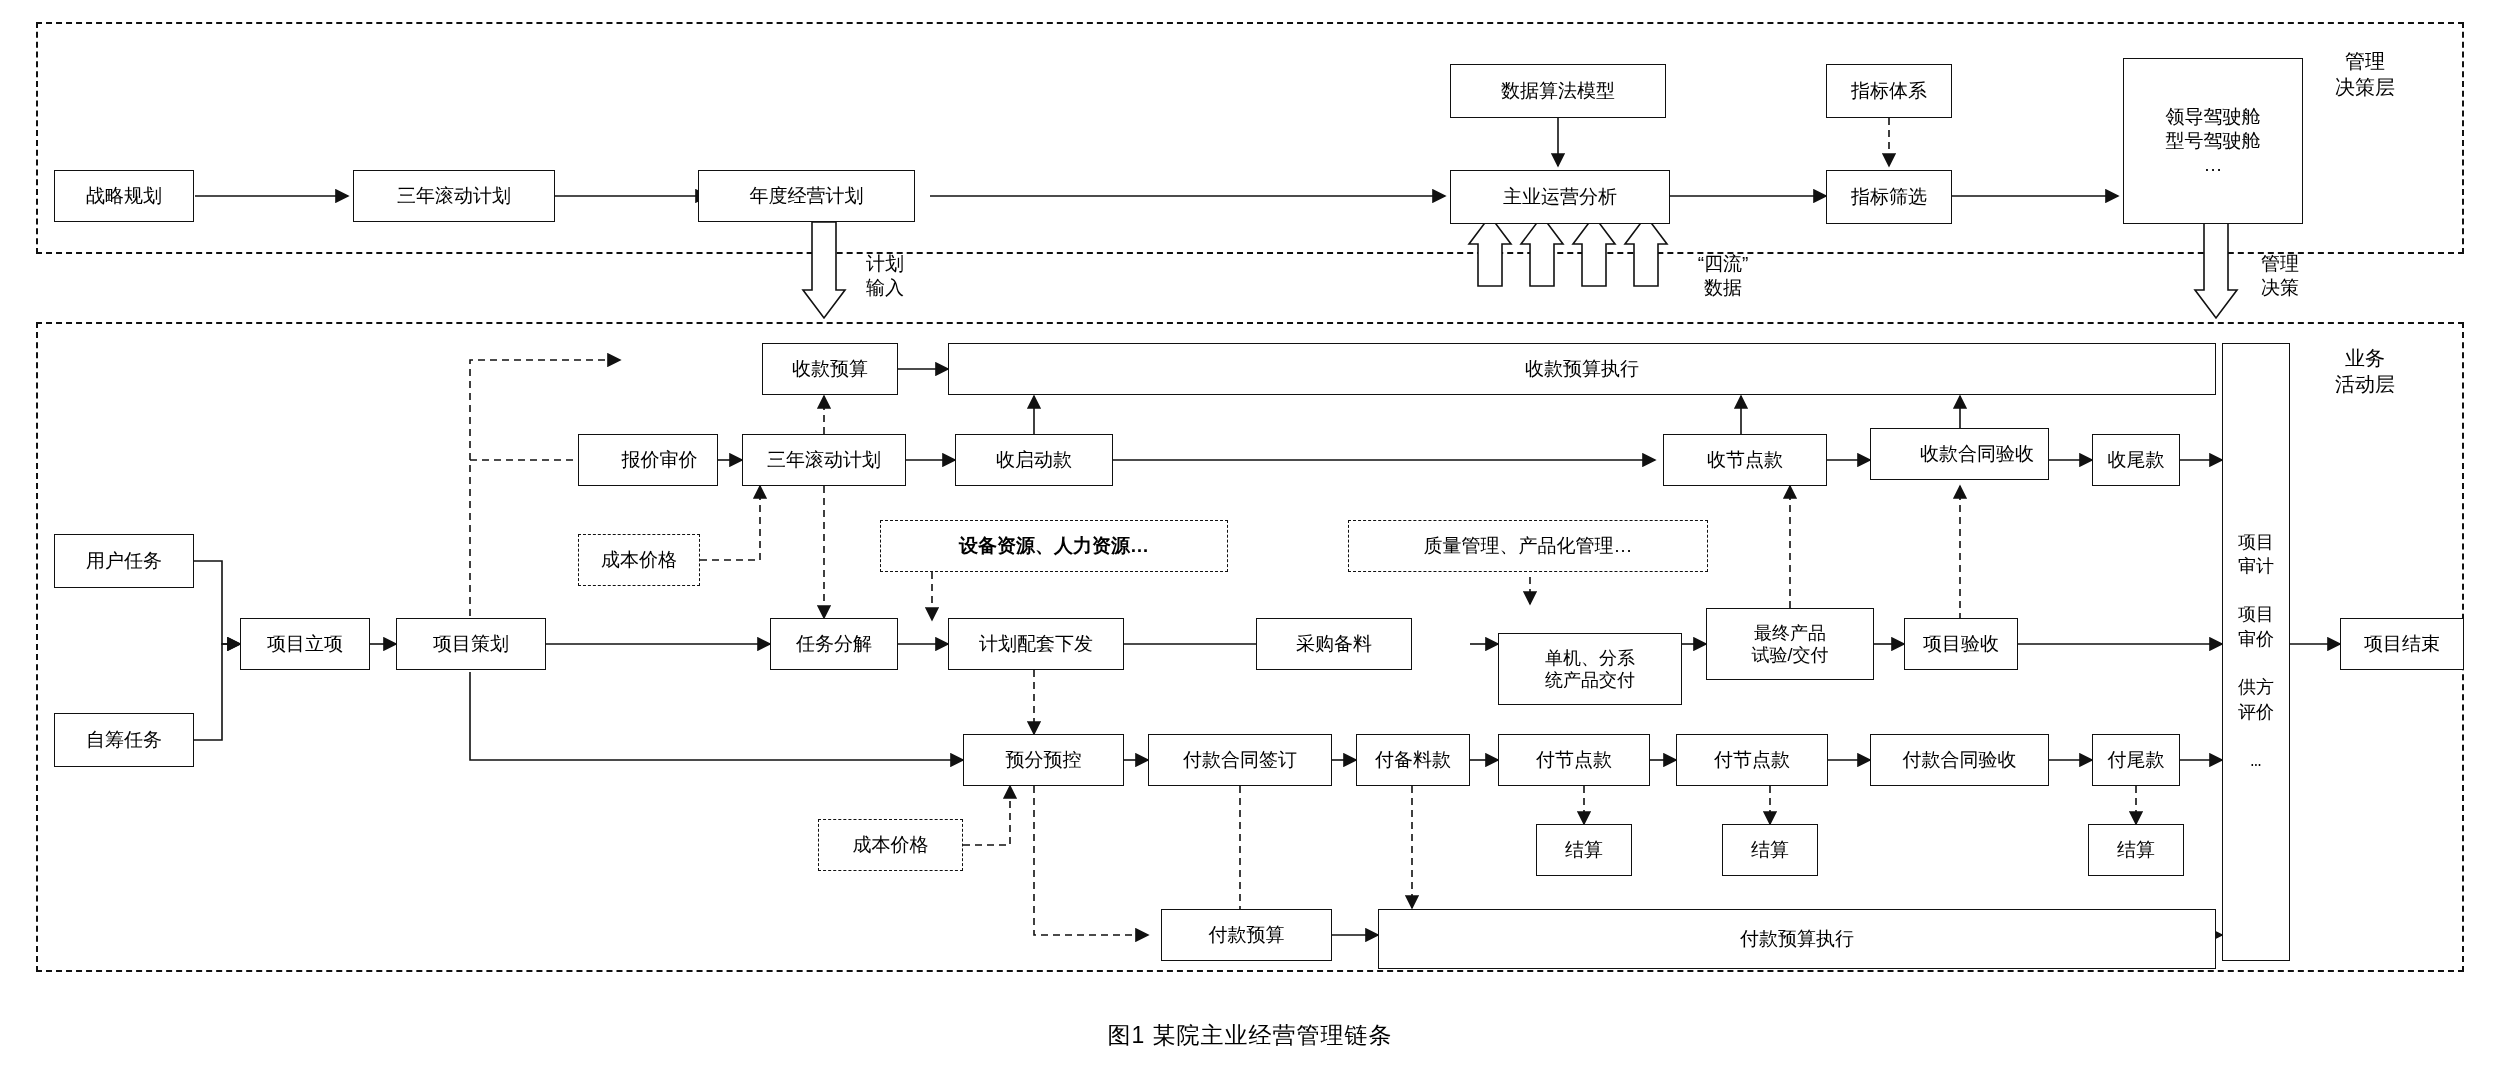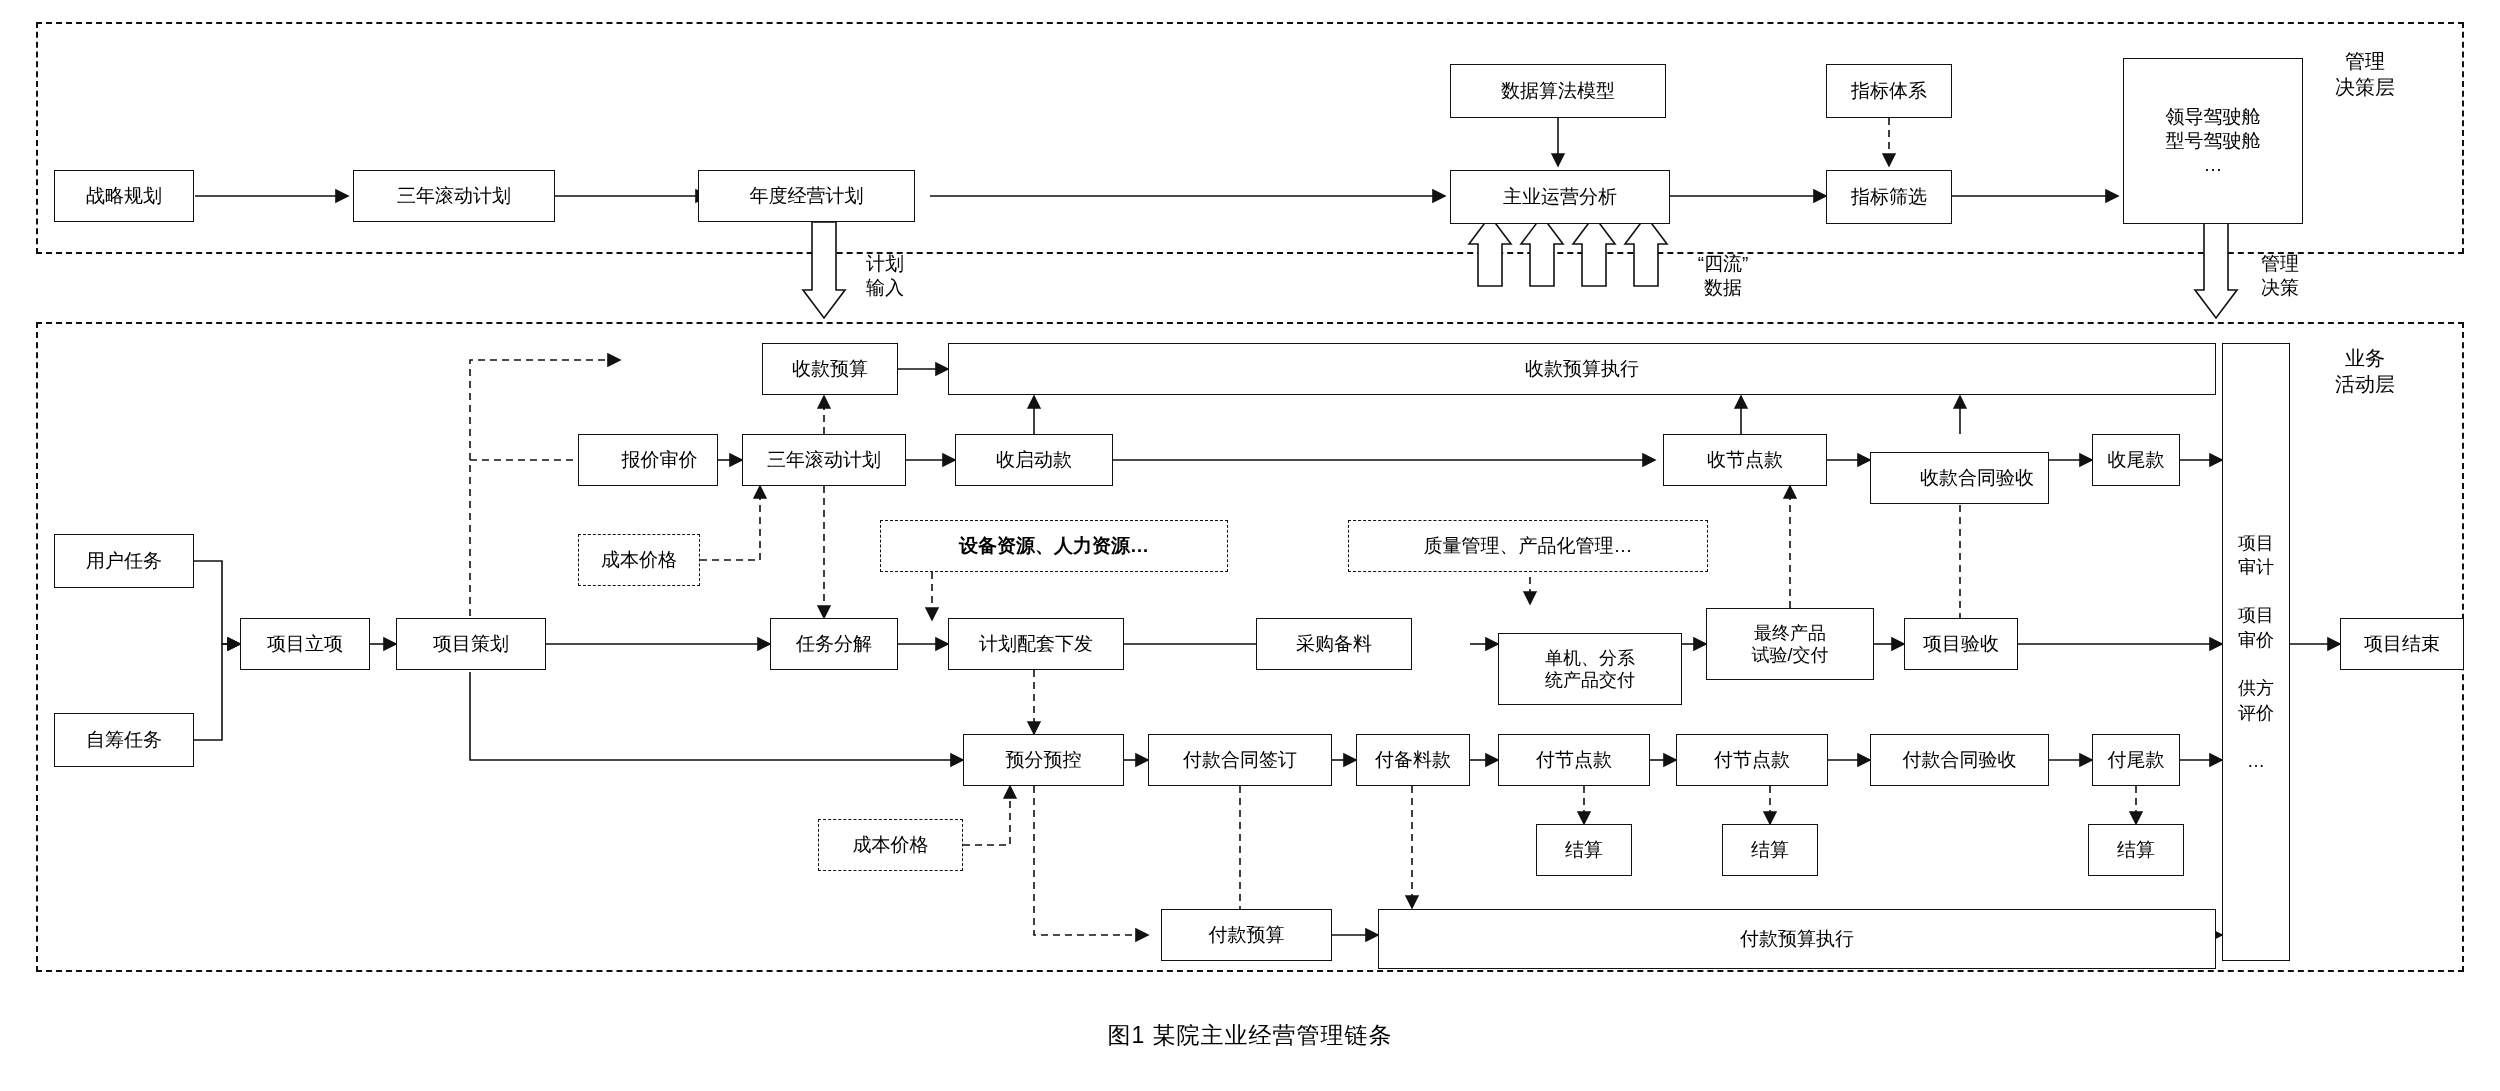--- a/index.html
+++ b/index.html
@@ -247,21 +247,21 @@
   <div class="node" style="left:240px; top:618px; width:130px; height:52px;">项目立项</div>
   <div class="node" style="left:396px; top:618px; width:150px; height:52px;">项目策划</div>
 
   <div class="node" style="left:762px; top:343px; width:136px; height:52px;">收款预算</div>
   <div class="node" style="left:948px; top:343px; width:1268px; height:52px;">收款预算执行</div>
 
   <div class="node" style="left:578px; top:434px; width:140px; height:52px;padding-left:27px;">报价审价</div>
   <div class="node" style="left:742px; top:434px; width:164px; height:52px;">三年滚动计划</div>
   <div class="node" style="left:955px; top:434px; width:158px; height:52px;">收启动款</div>
   <div class="node" style="left:1663px; top:434px; width:164px; height:52px;">收节点款</div>
-  <div class="node" style="left:1870px; top:452px; width:179px; height:52px;padding-left:39px;">收款合同验收</div>
+  <div class="node" style="left:1870px; top:428px; width:179px; height:52px;padding-left:39px;">收款合同验收</div>
   <div class="node" style="left:2092px; top:434px; width:88px; height:52px;">收尾款</div>
 
   <div class="node dashed" style="left:578px; top:534px; width:122px; height:52px;">成本价格</div>
   <div class="node dashed" style="left:880px; top:520px; width:348px; height:52px;font-weight:bold;">设备资源、人力资源…</div>
   <div class="node dashed" style="left:1348px; top:520px; width:360px; height:52px;">质量管理、产品化管理…</div>
 
   <div class="node" style="left:770px; top:618px; width:128px; height:52px;">任务分解</div>
   <div class="node" style="left:948px; top:618px; width:176px; height:52px;">计划配套下发</div>
   <div class="node" style="left:1256px; top:618px; width:156px; height:52px;">采购备料</div>
   <div class="node" style="left:1498px; top:608px; width:184px; height:72px; font-size:18px;margin-top:25px;">单机、分系
@@ -279,21 +279,21 @@
   <div class="node" style="left:2092px; top:734px; width:88px; height:52px;">付尾款</div>
 
   <div class="node" style="left:1536px; top:824px; width:96px; height:52px;">结算</div>
   <div class="node" style="left:1722px; top:824px; width:96px; height:52px;">结算</div>
   <div class="node" style="left:2088px; top:824px; width:96px; height:52px;">结算</div>
 
   <div class="node dashed" style="left:818px; top:819px; width:145px; height:52px;">成本价格</div>
   <div class="node" style="left:1161px; top:909px; width:171px; height:52px;">付款预算</div>
   <div class="node" style="left:1378px; top:909px; width:838px; height:60px;">付款预算执行</div>
 
-  <div class="node" style="left:2222px; top:343px; width:68px; height:618px; font-size:18px; line-height:1.35;">项目
+  <div class="node" style="left:2222px; top:343px; width:68px; height:618px; font-size:18px; line-height:1.35;font-family:Liberation Mono, monospace;">项目
 审计
 
 项目
 审价
 
 供方
 评价
 
 …</div>
   <div class="node" style="left:2340px; top:618px; width:124px; height:52px;">项目结束</div>

